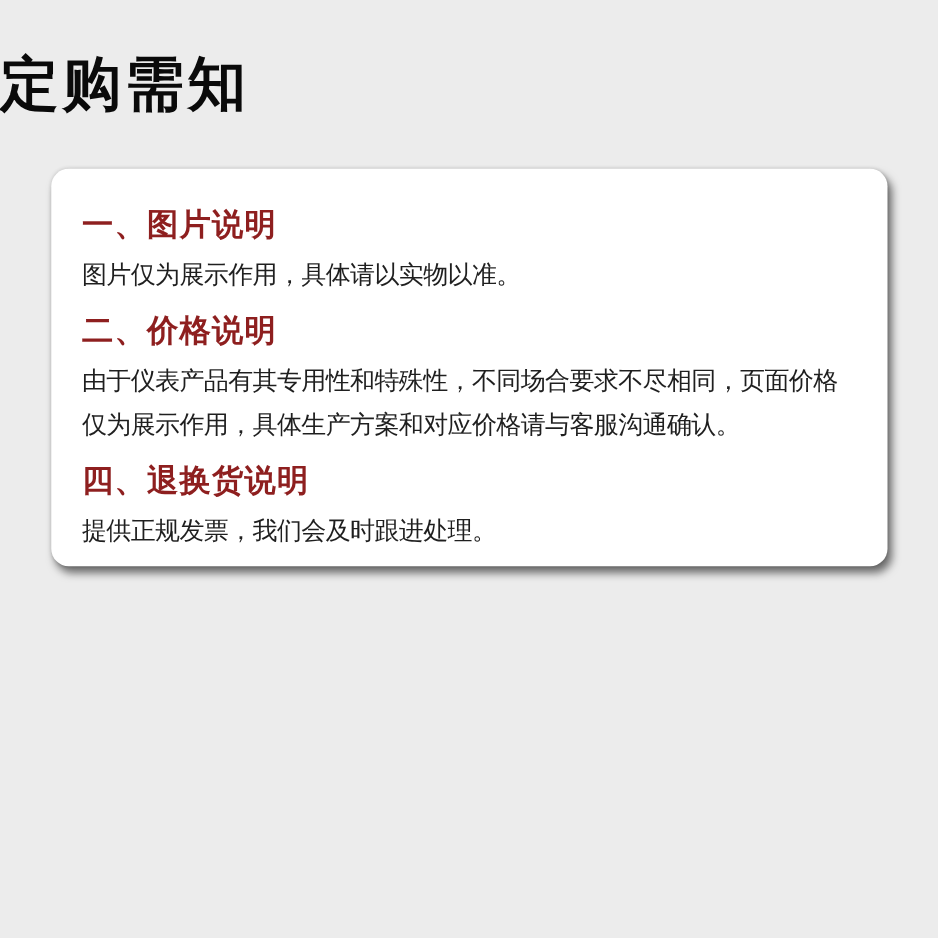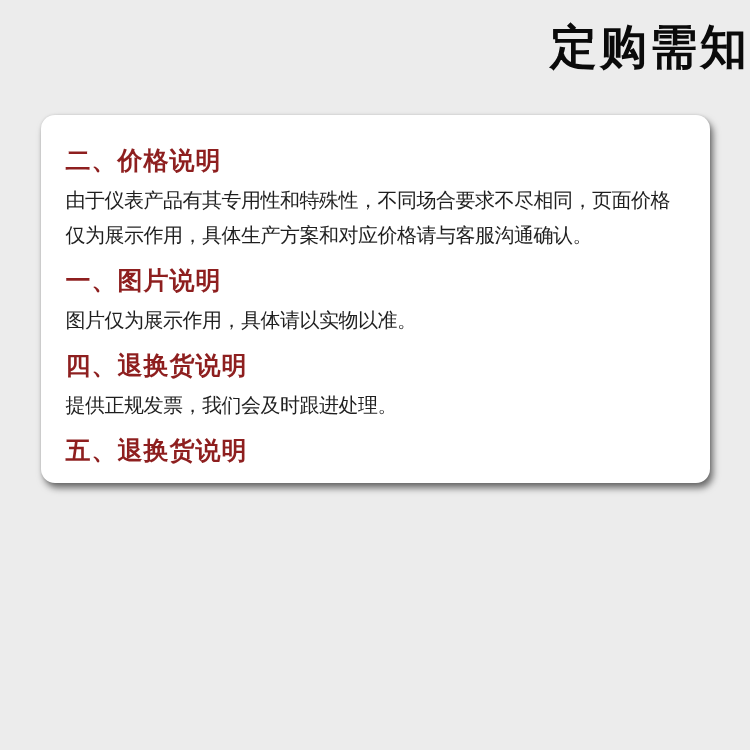--- a/index.html
+++ b/index.html
@@ -14,22 +14,22 @@
     margin: 0;
     padding: 0;
     width: 750px;
     height: 750px;
     background: var(--page-bg);
     font-family: "Liberation Sans", "DejaVu Sans", sans-serif;
     overflow: hidden;
   }
   .page-title {
     margin: 0;
-    padding-top: 20px;
-    text-align: right;
+    padding-top: 40px;
+    text-align: left;
     font-size: 47px;
     line-height: 1.15;
     font-weight: 700;
     letter-spacing: 3px;
     color: var(--title-ink);
   }
   .notice-card {
     width: 669px;
     margin: 41px auto 0;
     background: var(--card-bg);
@@ -55,32 +55,31 @@
   }
 </style>
 </head>
 <body>
 
 <h1 class="page-title">定购需知</h1>
 
 <div class="notice-card">
   <div id="sections">
   <section class="notice-section">
-    <h2>二、价格说明</h2>
-    <p>由于仪表产品有其专用性和特殊性，不同场合要求不尽相同，页面价格仅为展示作用，具体生产方案和对应价格请与客服沟通确认。</p>
+    <h2>一、图片说明</h2>
+    <p>图片仅为展示作用，具体请以实物以准。</p>
   </section>
 
   <section class="notice-section">
-    <h2>一、图片说明</h2>
-    <p>图片仅为展示作用，具体请以实物以准。</p>
+    <h2>二、价格说明</h2>
+    <p>由于仪表产品有其专用性和特殊性，不同场合要求不尽相同，页面价格仅为展示作用，具体生产方案和对应价格请与客服沟通确认。</p>
   </section>
 
 
   <section class="notice-section">
     <h2>四、退换货说明</h2>
     <p>提供正规发票，我们会及时跟进处理。</p>
   </section>
 
   <section class="notice-section">
-    <h2>五、退换货说明</h2>
   </section>
 </div>
 </div>
 
 </body></html>

